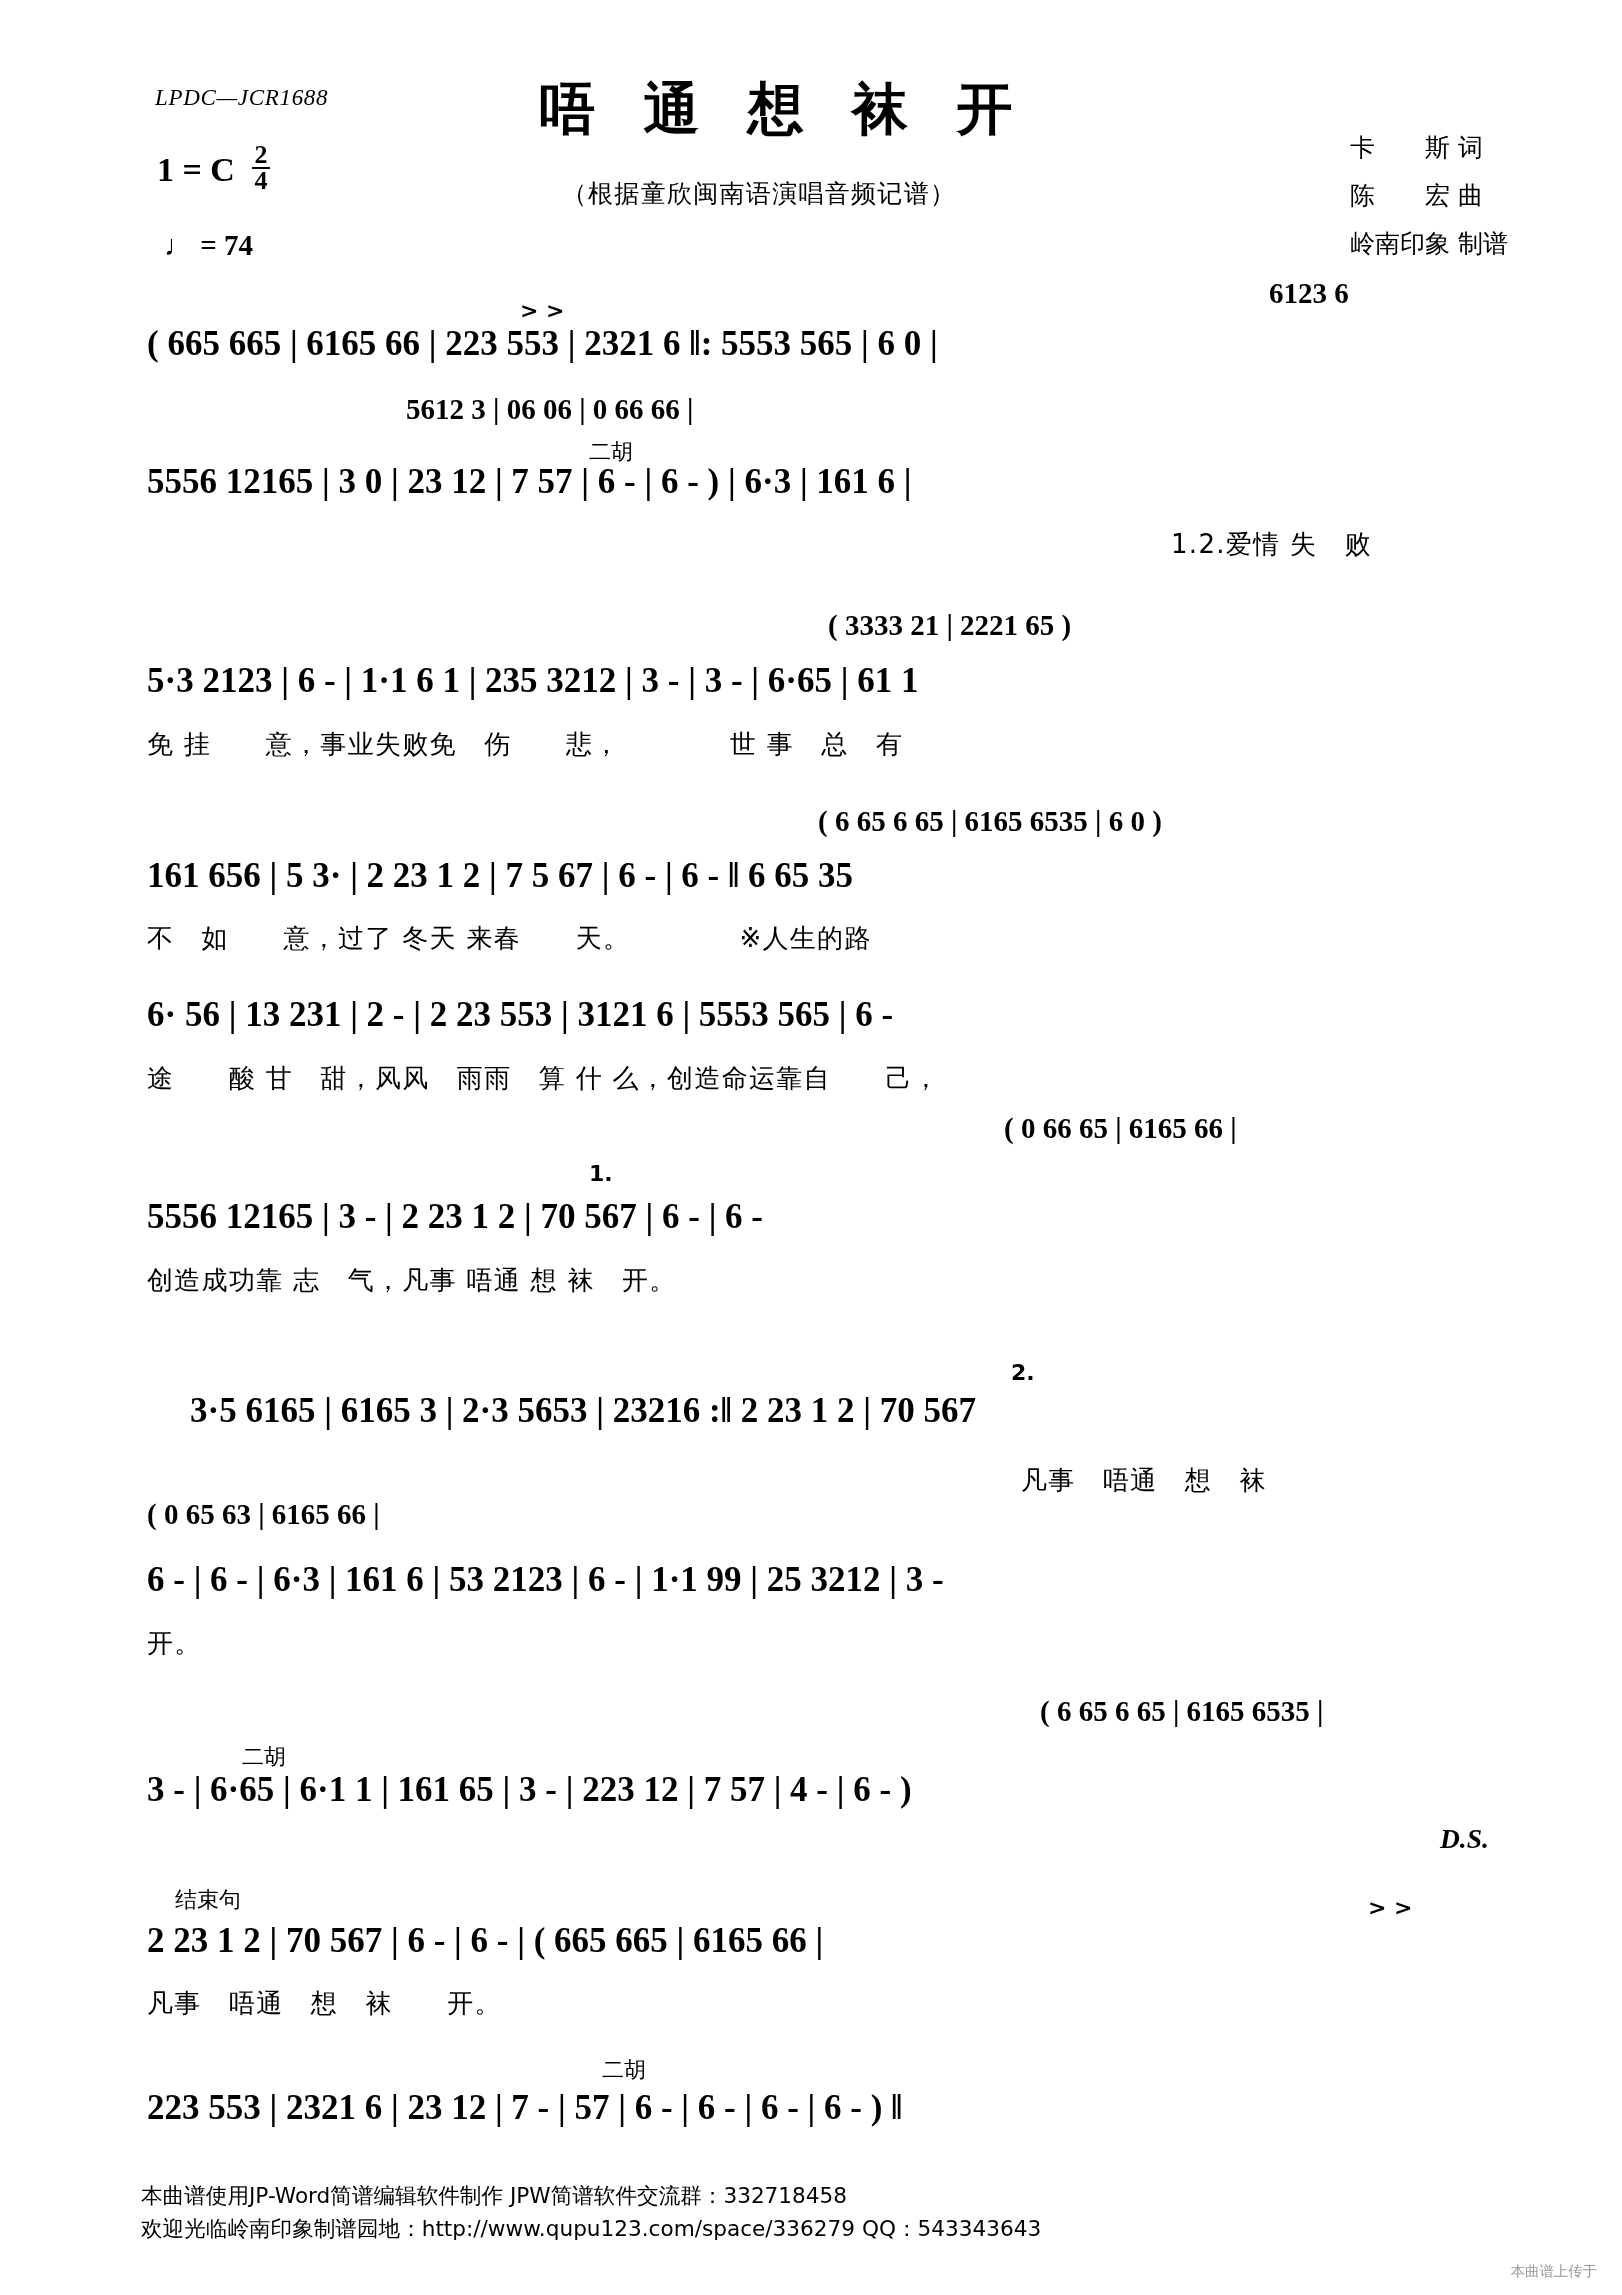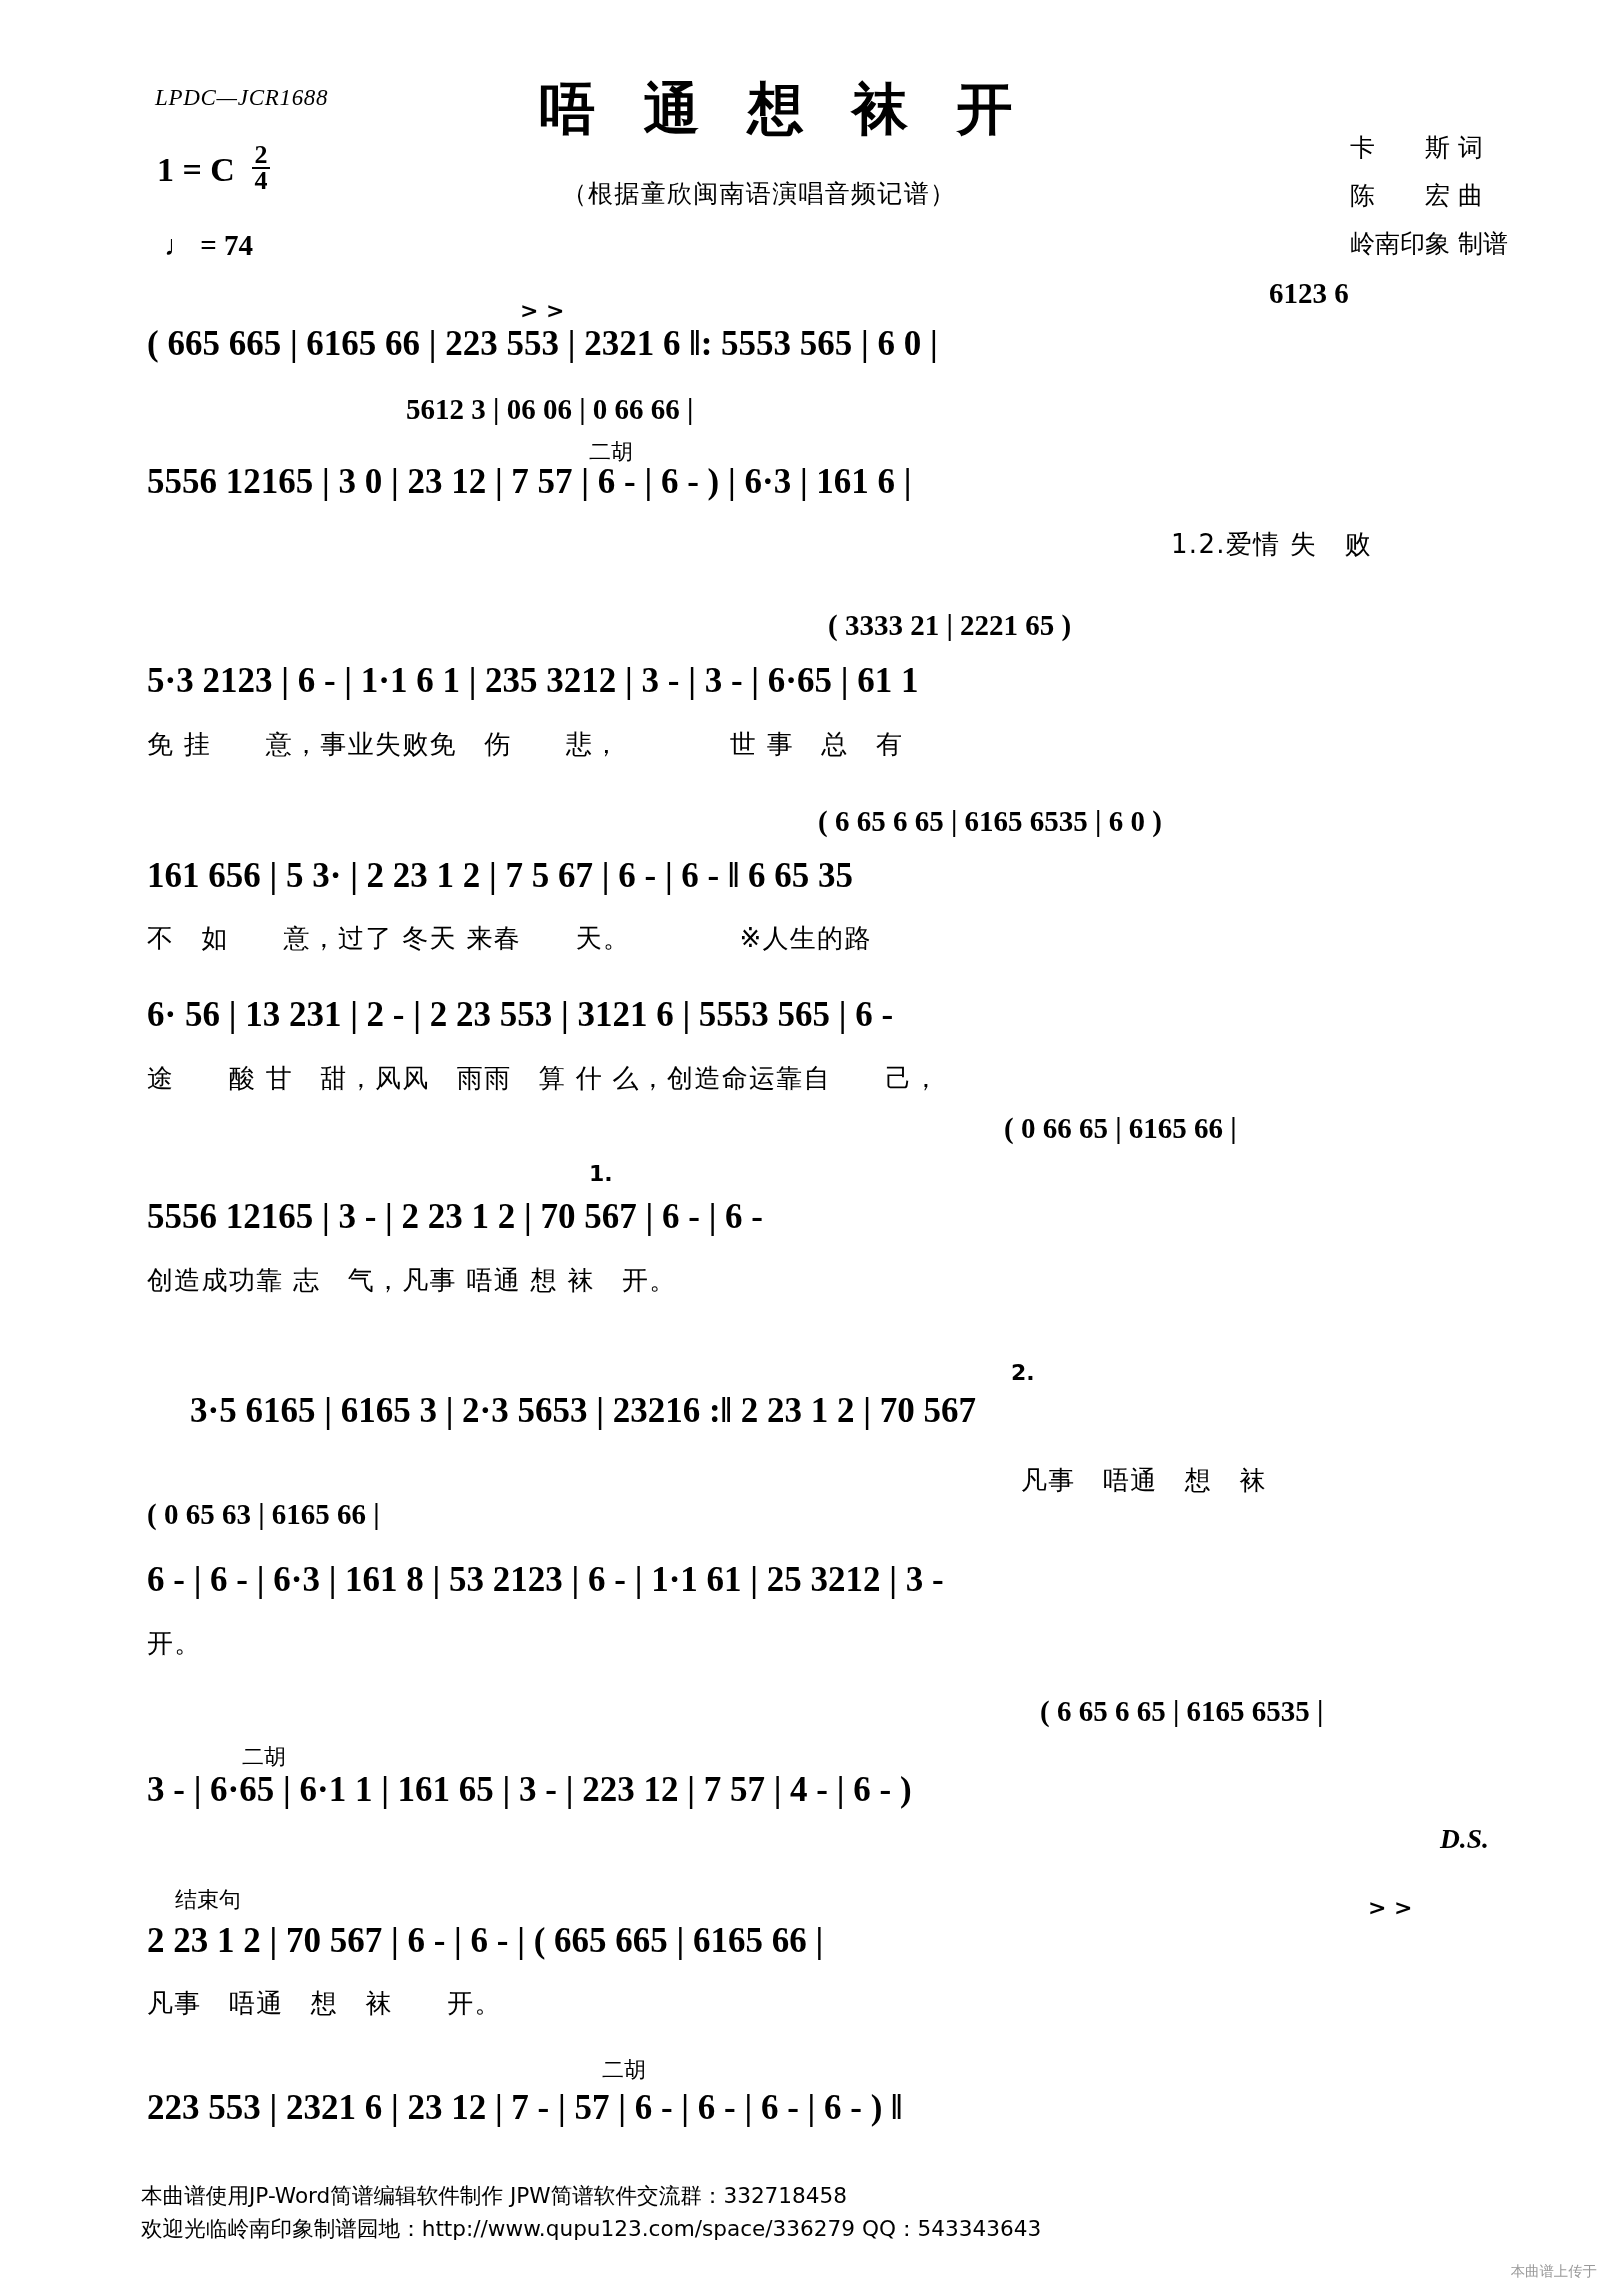--- a/index.html
+++ b/index.html
@@ -92,21 +92,21 @@
   </div>
 
   <div class="row" style="top:1335px;">
     <div class="seg ann" style="left:1011px;top:25px;font-weight:bold;">2.</div>
     <div class="seg n" style="left:190px;top:56px;">3·5 6165 | 6165 3 | 2·3 5653 | 23216 :‖ 2 23 1 2 | 70 567</div>
     <div class="seg lyr" style="left:1021px;top:128px;text-align:center;">凡事　唔通　想　袜</div>
   </div>
 
   <div class="row" style="top:1498px;">
     <div class="seg n small" style="left:147px;top:0px;">( 0 65 63 | 6165  66 |</div>
-    <div class="seg n" style="left:147px;top:62px;">6   - | 6   - | 6·3 | 161 8 | 53 2123 | 6 - | 1·1 61 | 25 3212 | 3 -</div>
+    <div class="seg n" style="left:147px;top:62px;">6   - | 6   - | 6·3 | 161 6 | 53 2123 | 6 - | 1·1 99 | 25 3212 | 3 -</div>
     <div class="seg lyr" style="left:147px;top:128px;">开。</div>
   </div>
 
   <div class="row" style="top:1695px;">
     <div class="seg n small" style="left:1040px;top:0px;">( 6 65 6 65 | 6165 6535 |</div>
     <div class="seg ann" style="left:242px;top:47px;">二胡</div>
     <div class="seg n" style="left:147px;top:75px;">3 - | 6·65 | 6·1 1 | 161 65 | 3 - | 223 12 | 7 57 | 4 - | 6   - )</div>
     <div class="seg ital" style="left:1440px;top:128px;">D.S.</div>
   </div>
 

